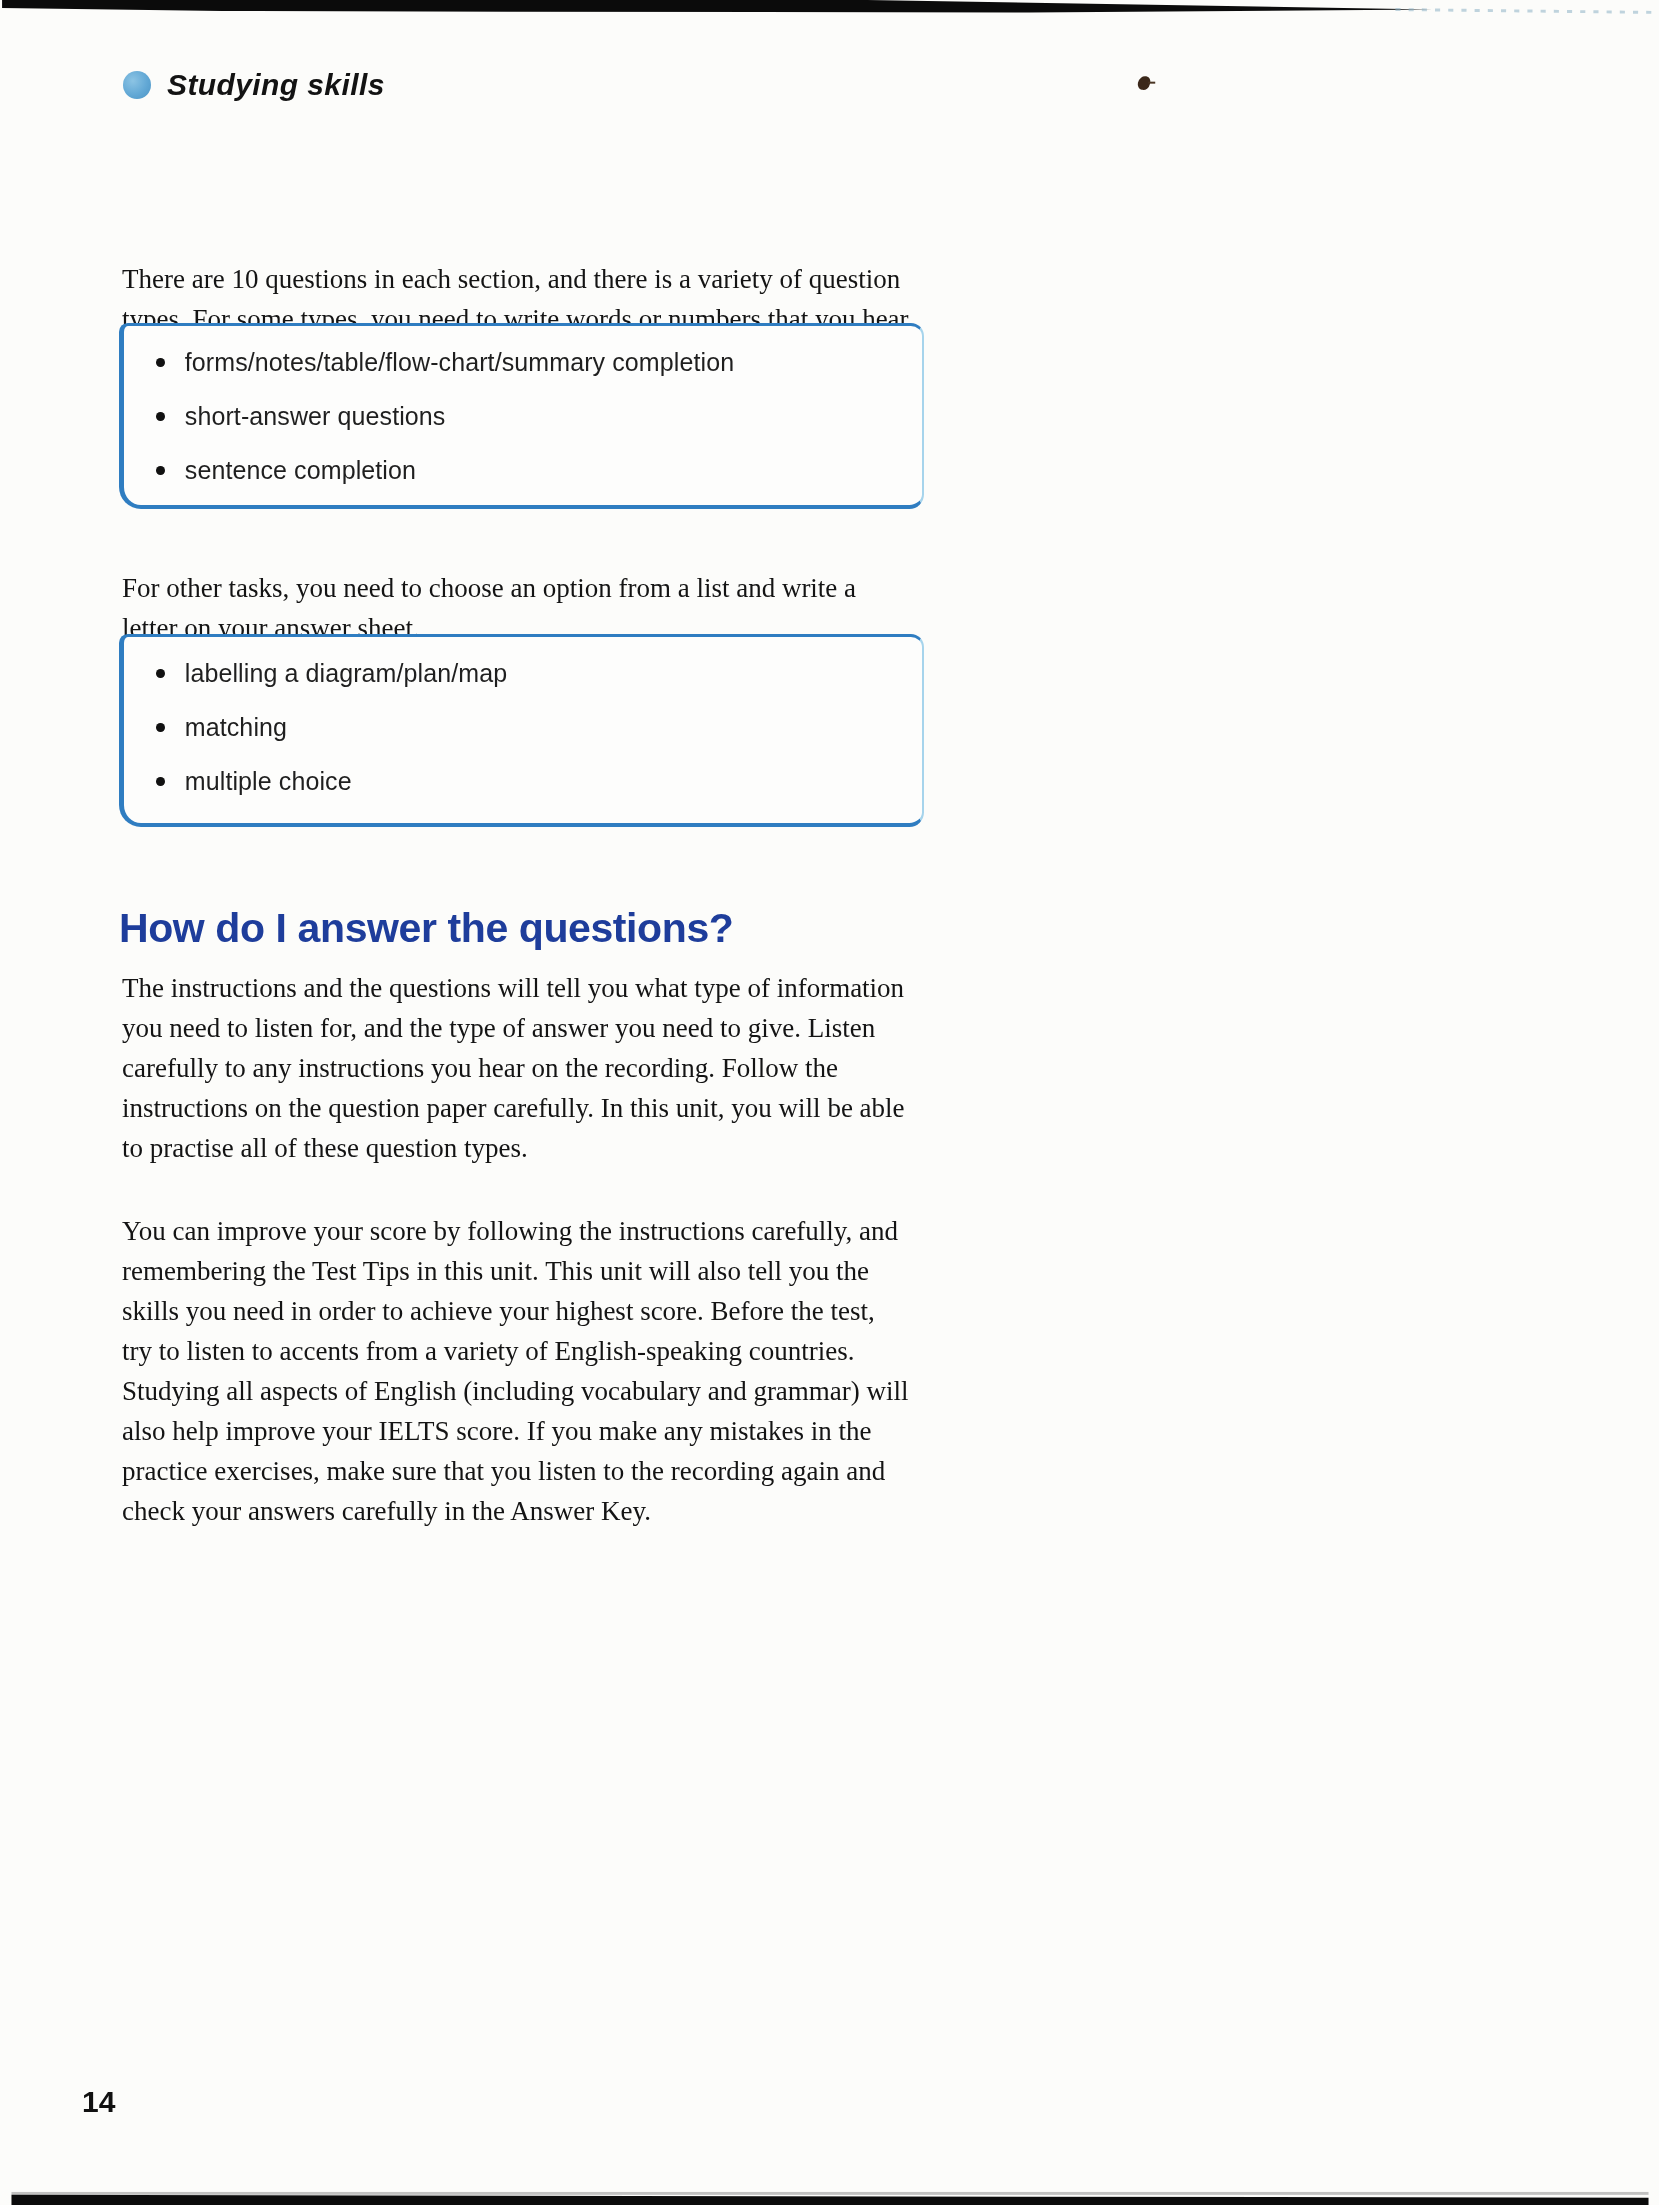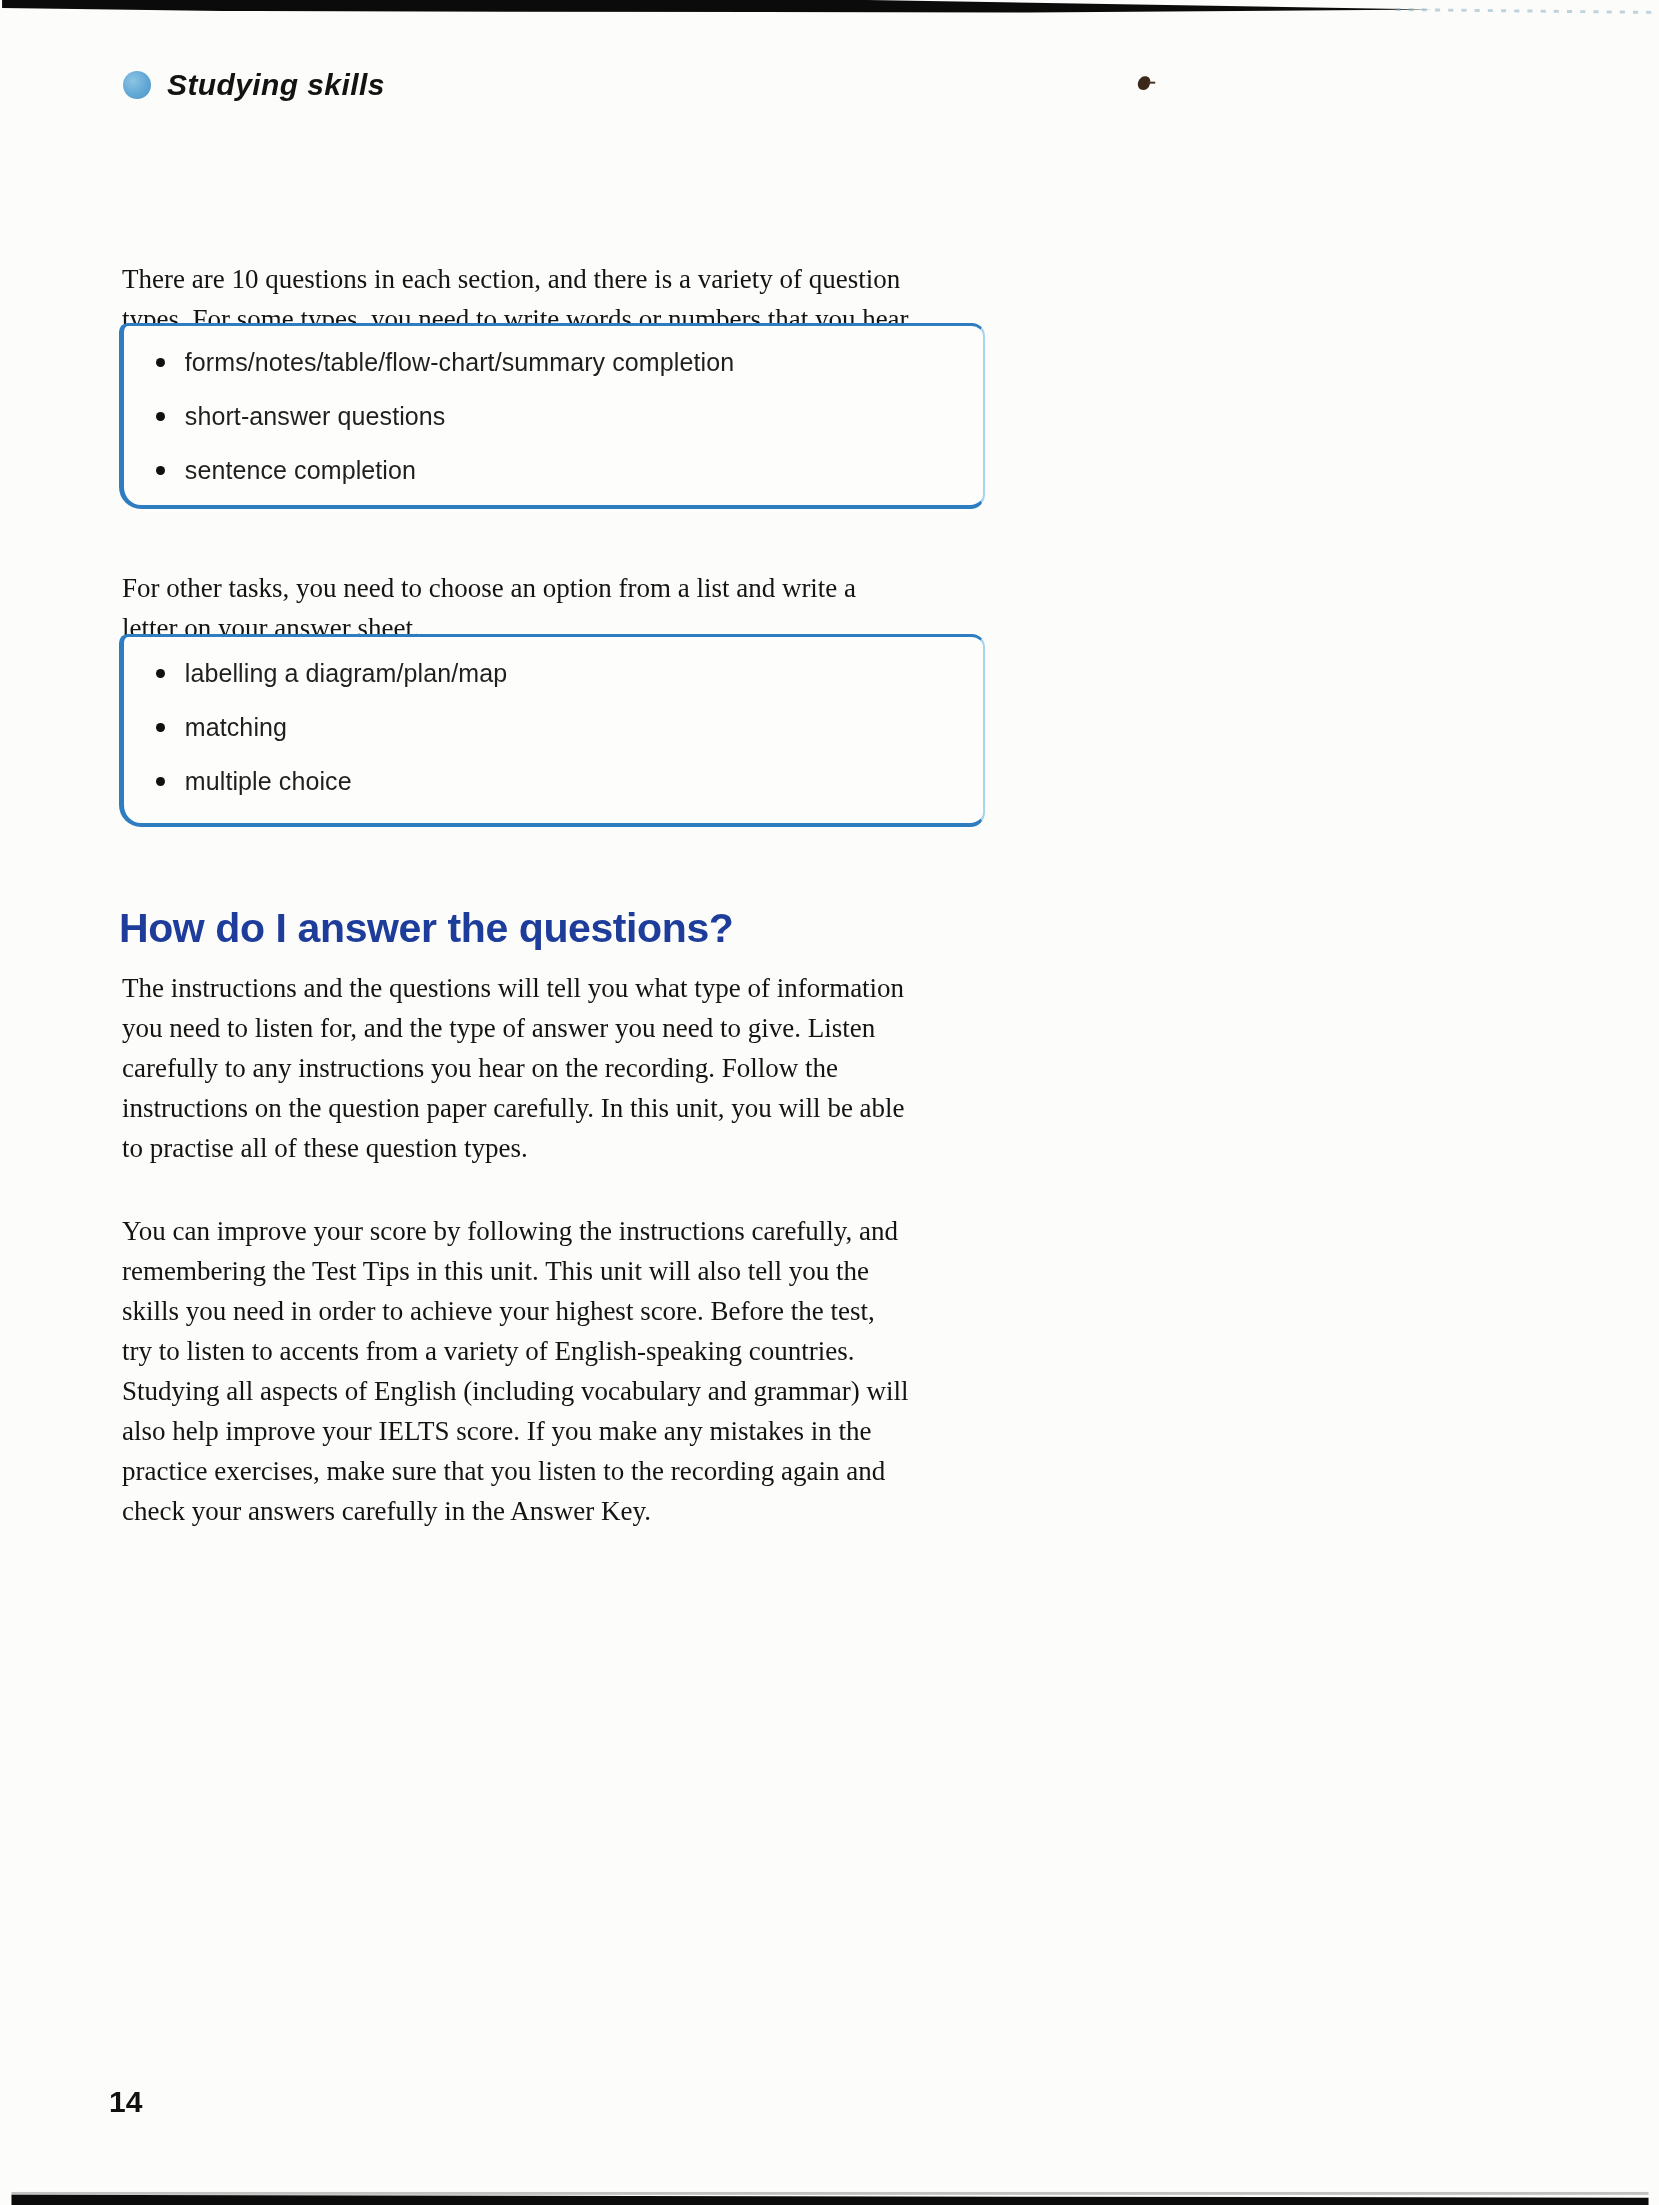--- a/index.html
+++ b/index.html
@@ -101,21 +101,21 @@
   }
   #para1 { top: 232px; }
   #para2 { top: 541px; }
   #para3 { top: 941px; }
   #para4 { top: 1184px; }
 
   
   .bullet-box {
     position: absolute;
     left: 119px;
-    width: 866px;
+    width: 805px;
     box-sizing: border-box;
     background: #fdfdfc;
     border-top: 3.7px solid #2f7dc1;
     border-left: 5.1px solid #2f7dc1;
     border-bottom: 4.4px solid #2f7dc1;
     border-right: 2.2px solid #a6d4ec;
     border-radius: 8.8px 13.2px 14.7px 22px;
     padding: 22px 0 0 32px;
   }
   #box1 { top: 323px; height: 186px; }
@@ -146,21 +146,20 @@
 
   
   .page-number {
     position: absolute;
     left: 82px;
     top: 2085px;
     font-family: "Liberation Sans", sans-serif;
     font-weight: bold;
     font-size: 30px;
     color: #111;
-    margin-left: 27px;
   }
 </style>
 </head>
 <body>
 
 <div class="page">
 
   <svg class="scan-top" viewBox="0 0 2258 60" xmlns="http://www.w3.org/2000/svg">
     <polygon points="0,0 1180,0 1950,13 1400,17 700,16 300,15 0,11" fill="#0b0b0b"></polygon>
     <line x1="1900" y1="13" x2="2258" y2="17" stroke="#8fb3c6" stroke-width="4" stroke-dasharray="7 11" opacity="0.55"></line>

